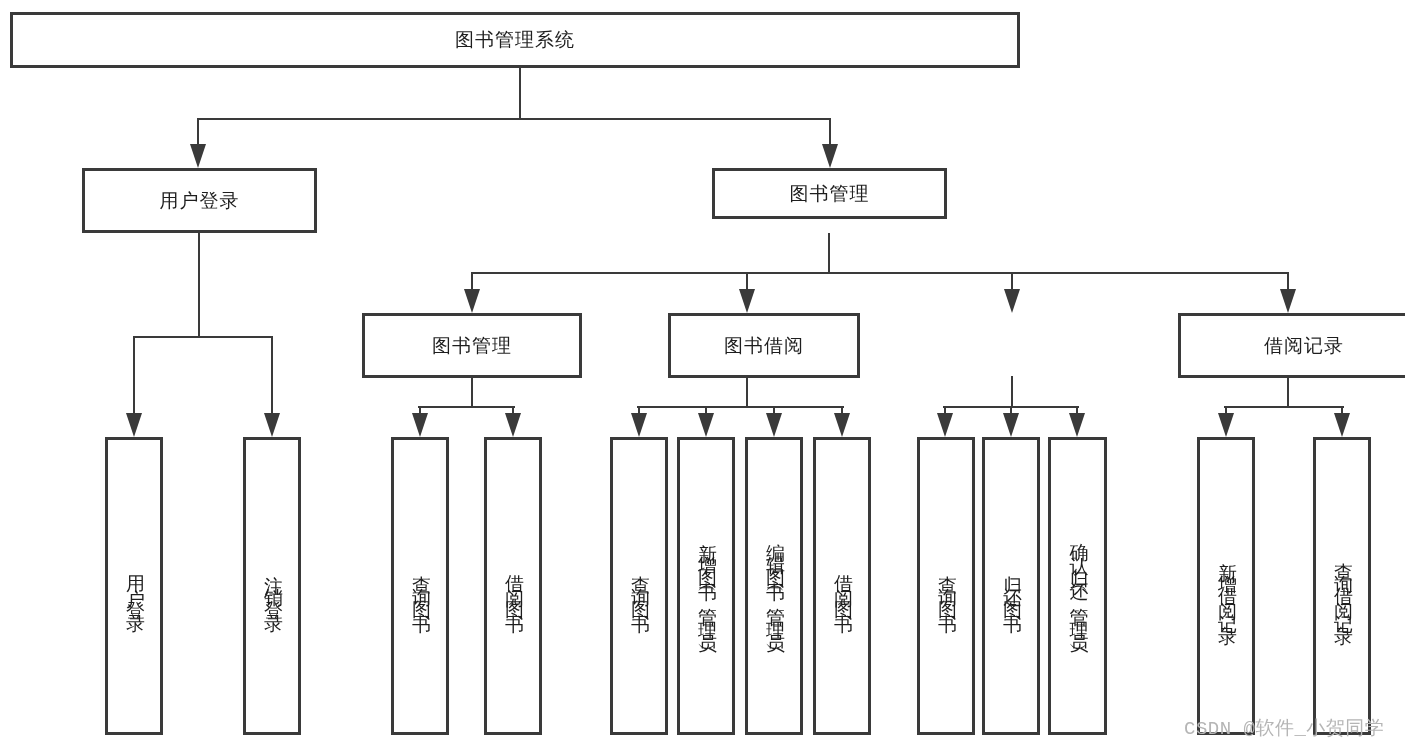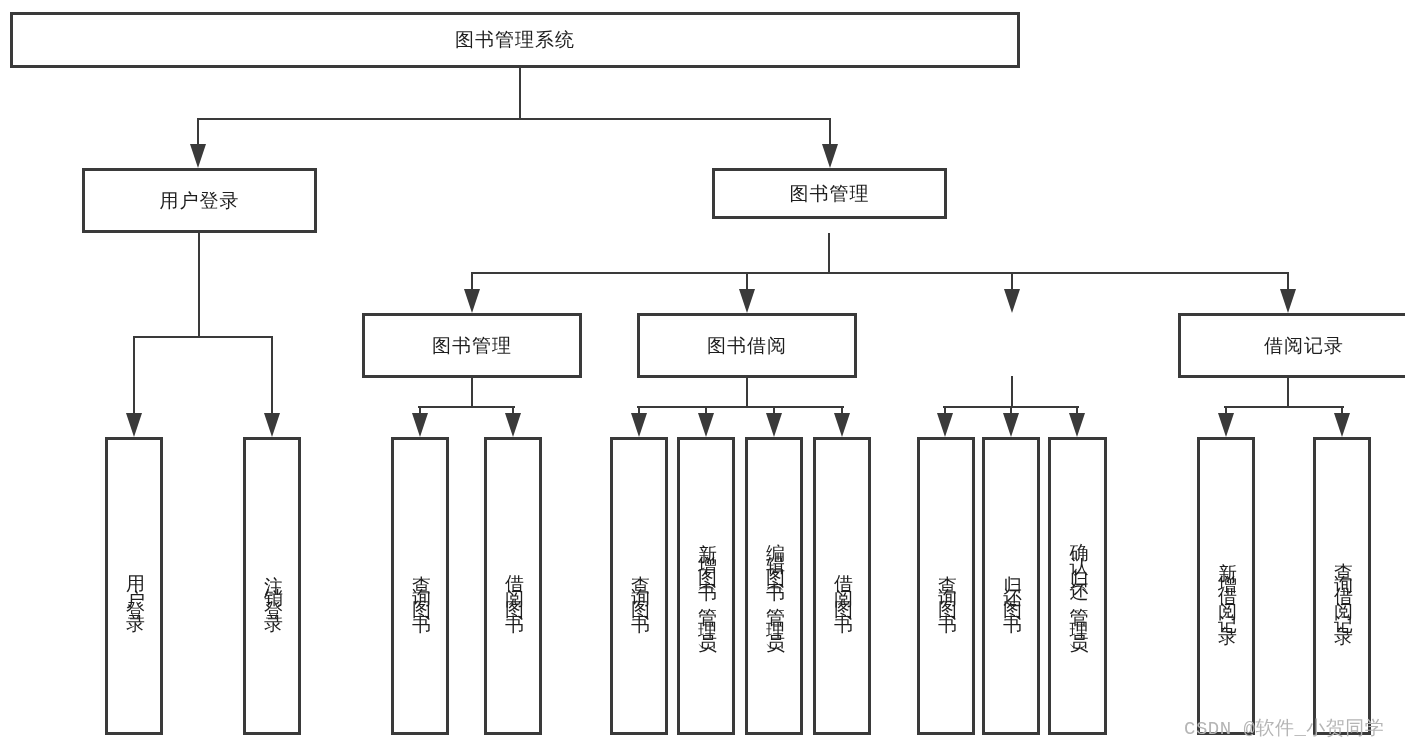--- a/index.html
+++ b/index.html
@@ -79,21 +79,21 @@
   <div class="box" style="left:82px;top:168px;width:235px;height:65px">
     <span class="hlabel">用户登录</span>
   </div>
   <div class="box" style="left:712px;top:168px;width:235px;height:51px">
     <span class="hlabel">图书管理</span>
   </div>
 
   <div class="box" style="left:362px;top:313px;width:220px;height:65px">
     <span class="hlabel">图书管理</span>
   </div>
-  <div class="box" style="left:637px;top:313px;width:220px;height:65px">
+  <div class="box" style="left:668px;top:313px;width:192px;height:65px">
     <span class="hlabel">图书借阅</span>
   </div>
   <div class="box" style="left:1178px;top:313px;width:252px;height:65px">
     <span class="hlabel">借阅记录</span>
   </div>
 
   <div class="box leaf" style="left:105px">
     <span class="vlabel">用户登录</span>
   </div>
   <div class="box leaf" style="left:243px">

